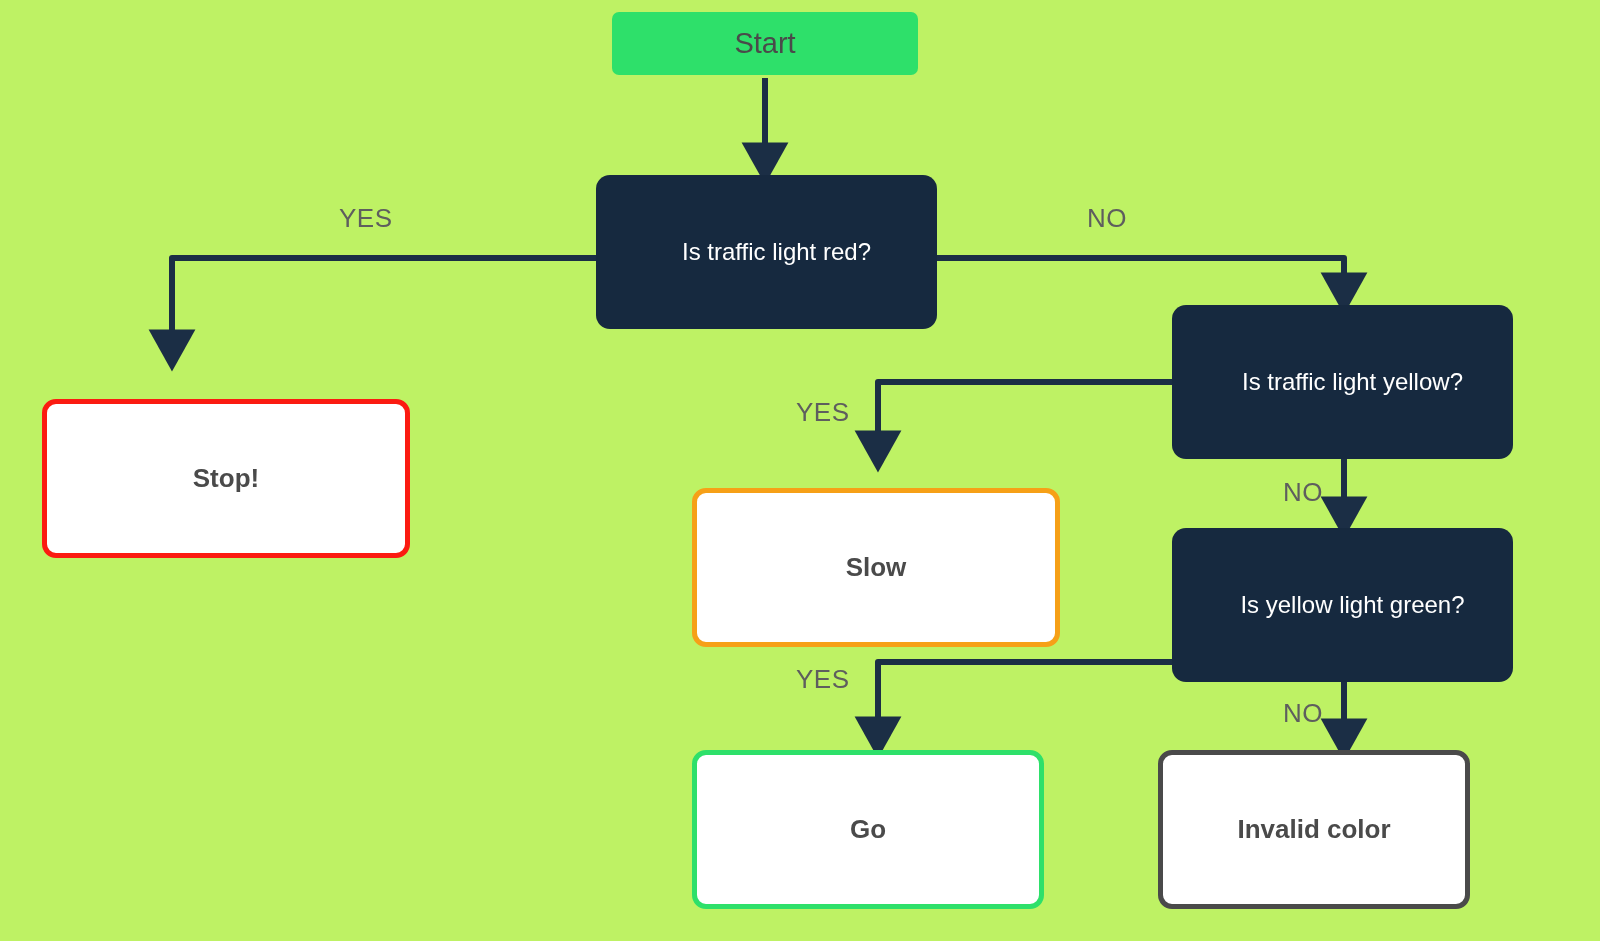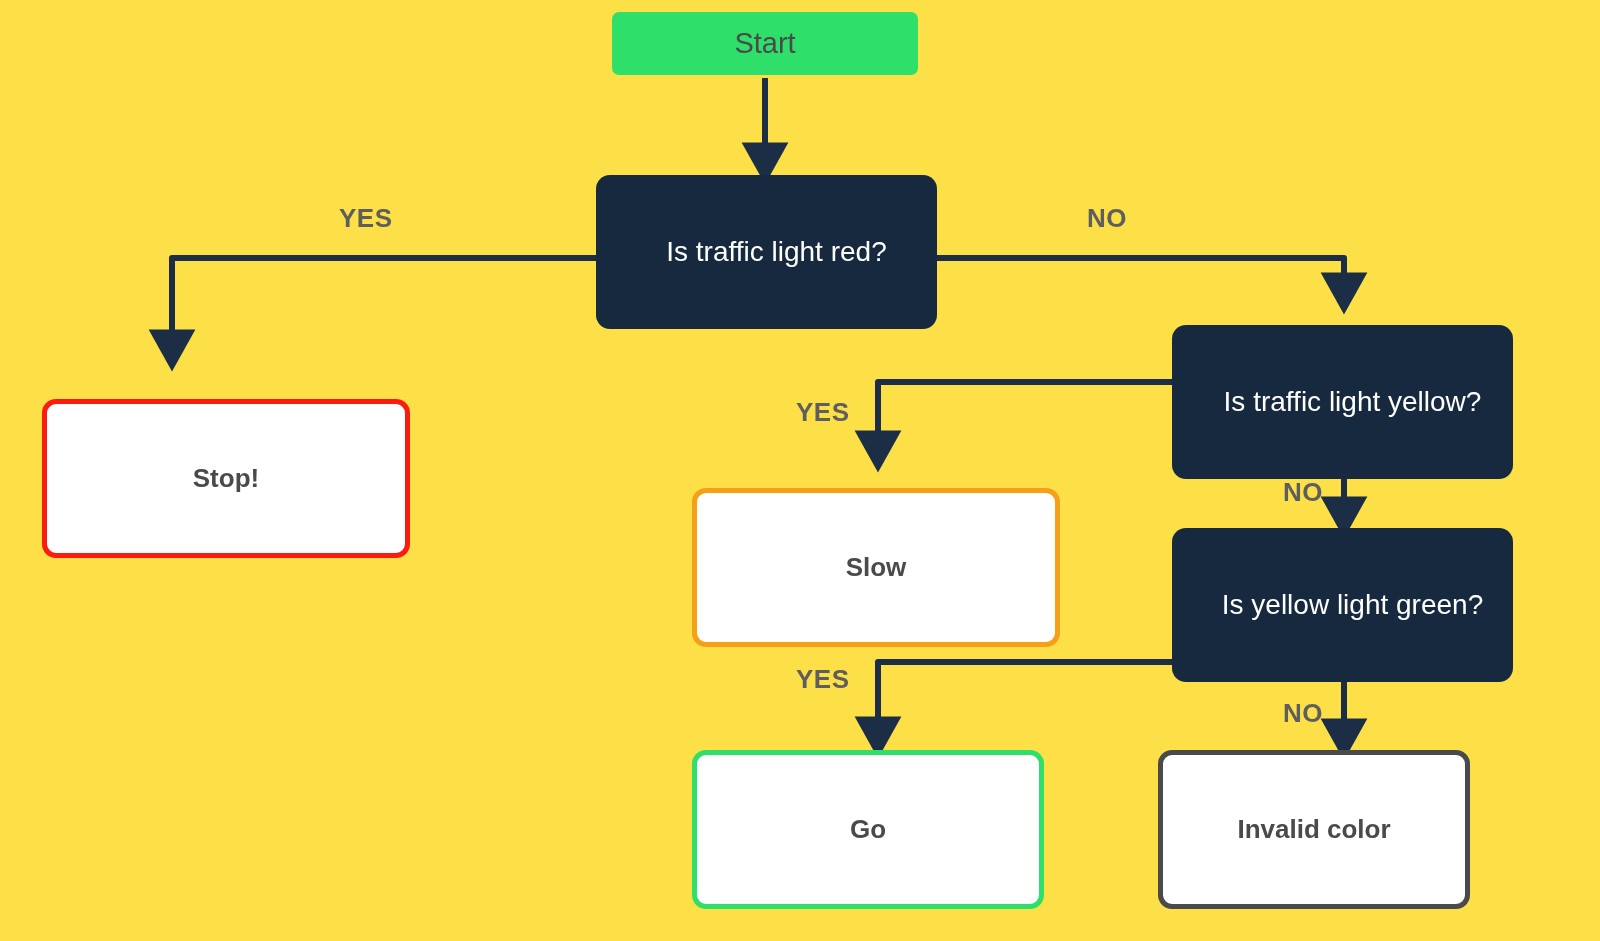--- a/index.html
+++ b/index.html
@@ -4,21 +4,21 @@
 <style>
   html, body {
     margin: 0;
     padding: 0;
     background: #ffffff;
   }
   #canvas {
     position: relative;
     width: 1600px;
     height: 941px;
-    background: #fde047;
+    background: #bef264;
     font-family: "Liberation Sans", sans-serif;
     overflow: hidden;
   }
   svg.edges {
     position: absolute;
     left: 0;
     top: 0;
     width: 1600px;
     height: 941px;
     pointer-events: none;
@@ -36,39 +36,39 @@
   .node-start {
     background: #2ee06a;
     color: #4a4a4a;
     font-size: 29px;
     font-weight: 400;
     border-radius: 7px;
   }
   .node-decision {
     background: #16293f;
     color: #ffffff;
-    font-size: 28px;
+    font-size: 24px;
     font-weight: 400;
     border-radius: 14px;
     padding-left: 20px;
   }
   .node-outline {
     background: #ffffff;
     color: #4a4a4a;
     font-size: 26px;
     font-weight: bold;
     border-style: solid;
     border-width: 5px;
     border-radius: 14px;
   }
   .edge-label {
     position: absolute;
     color: #5e5e5e;
     font-size: 26px;
-    font-weight: 700;
+    font-weight: 400;
     white-space: nowrap;
     letter-spacing: 0.5px;
   }
 </style>
 </head>
 <body>
 
 <div id="canvas">
 
   <svg class="edges" viewBox="0 0 1600 941">
@@ -112,21 +112,21 @@
   </div>
 
   <div class="node node-decision" style="left:596px; top:175px; width:341px; height:154px;">
     <span>Is traffic light red?</span>
   </div>
 
   <div class="node node-outline" style="left:42px; top:399px; width:368px; height:159px; border-color:#fb1b11;">
     <span>Stop!</span>
   </div>
 
-  <div class="node node-decision" style="left:1172px; top:305px; width:341px; height:154px;margin-top:20px;">
+  <div class="node node-decision" style="left:1172px; top:305px; width:341px; height:154px;">
     <span>Is traffic light yellow?</span>
   </div>
 
   <div class="node node-outline" style="left:692px; top:488px; width:368px; height:159px; border-color:#f6a017;">
     <span>Slow</span>
   </div>
 
   <div class="node node-decision" style="left:1172px; top:528px; width:341px; height:154px;">
     <span>Is yellow light green?</span>
   </div>

